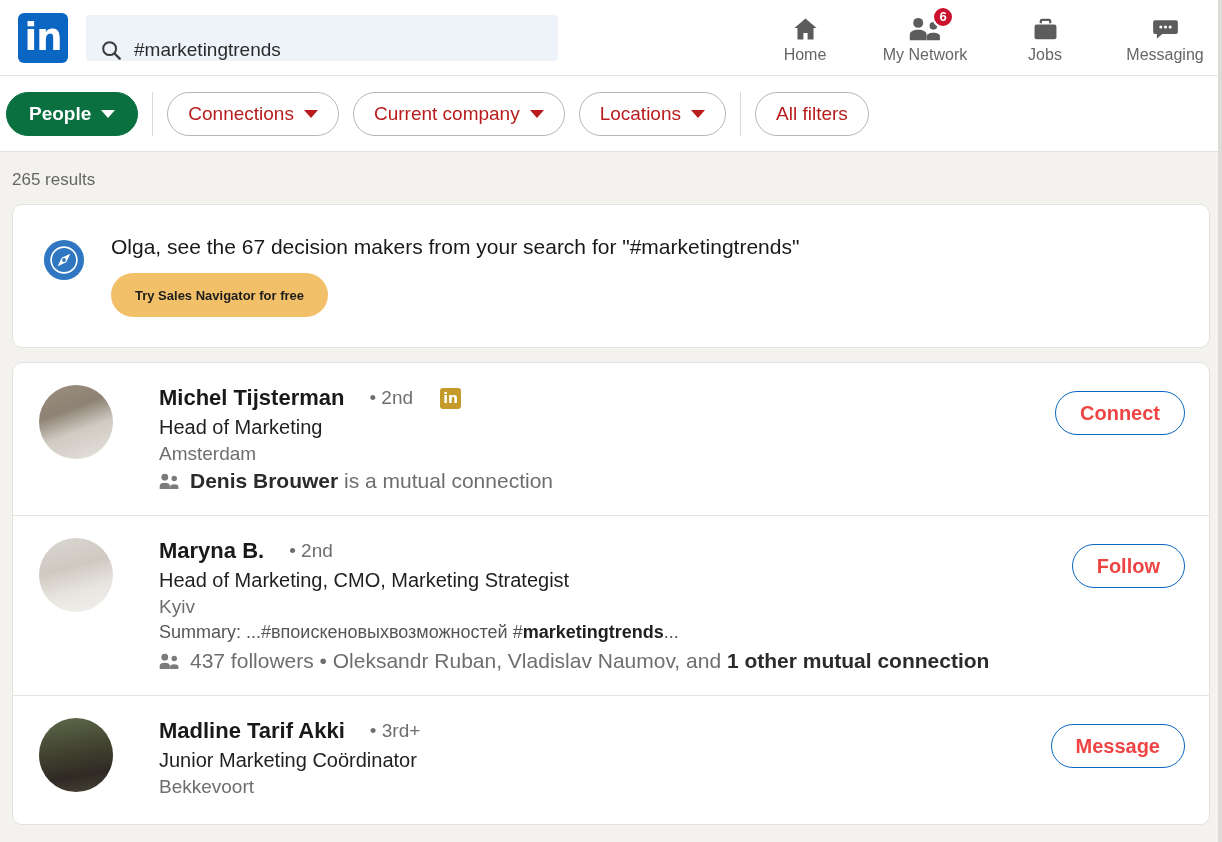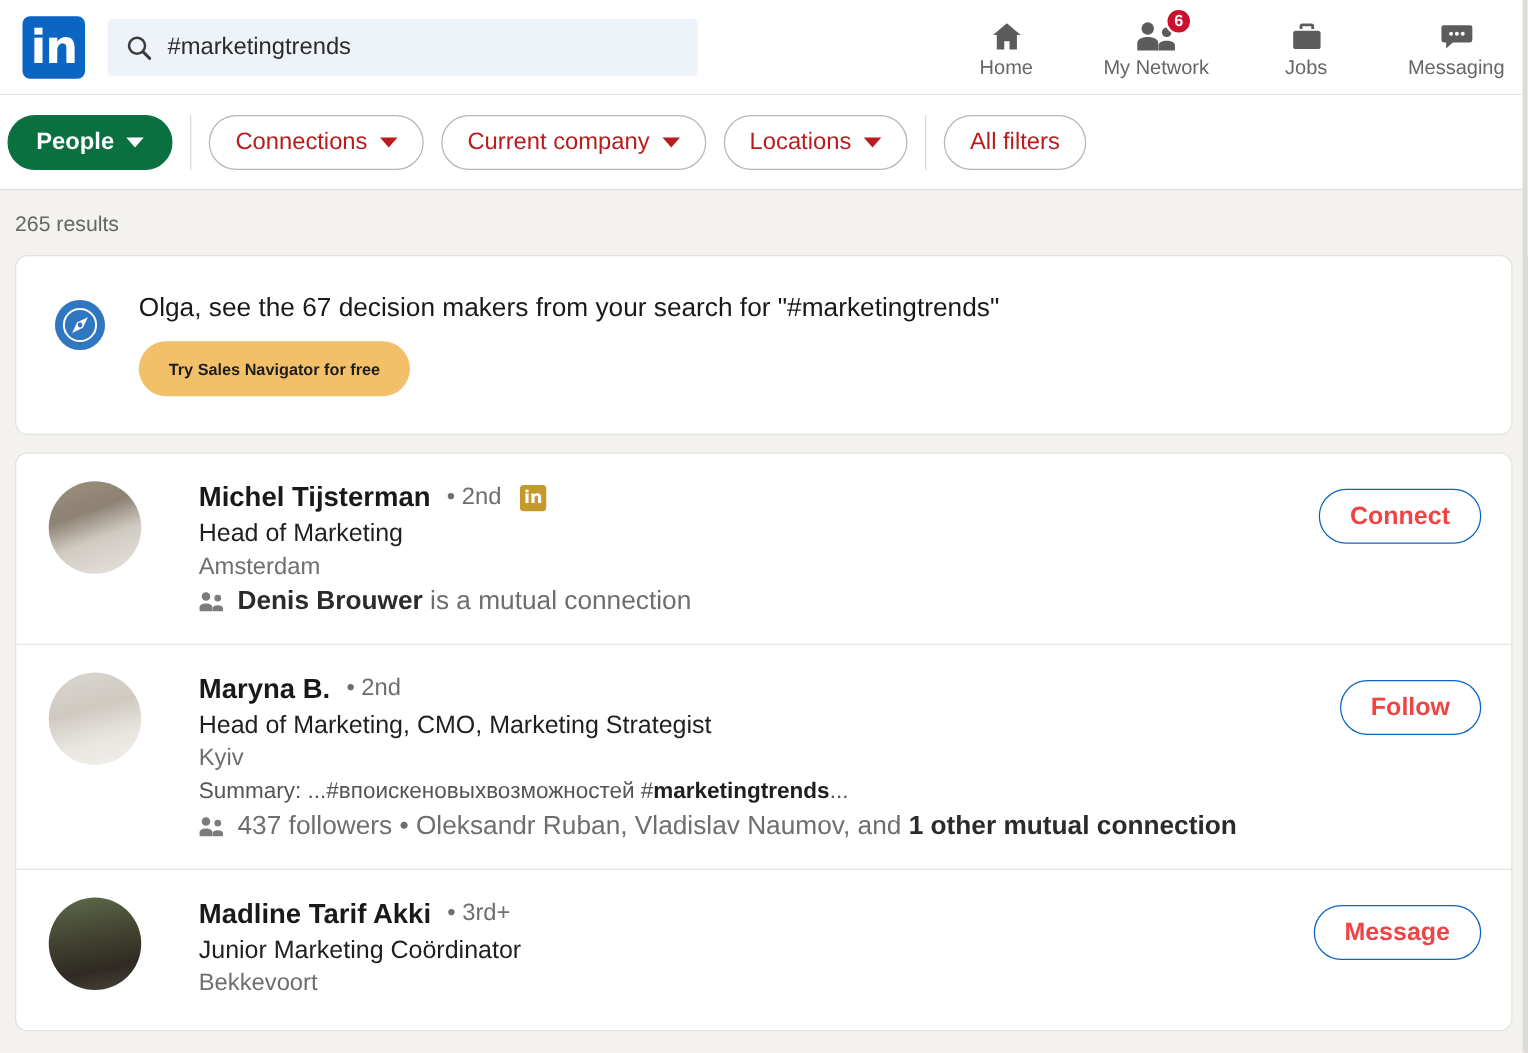--- a/index.html
+++ b/index.html
@@ -39,21 +39,21 @@
     font-family: "DejaVu Sans", sans-serif;
   }
 
   .searchwrap {
     margin-left: 18px;
     width: 472px;
     height: 46px;
     background: #edf3f8;
     border-radius: 4px;
     display: flex;
-    align-items: center;
+    align-items: flex-end;
     padding: 0 14px;
     flex: 0 0 auto;
   }
   .search-icon { flex: 0 0 auto; margin-right: 12px; display: block; }
   .search-input {
     border: none; outline: none; background: transparent;
     font-size: 19px; color: #2b2b2b; width: 100%;
     font-family: "Liberation Sans", sans-serif;
   }
 
@@ -207,21 +207,21 @@
   }
   .av1 { background: linear-gradient(160deg,#9c8f7e 0%,#8d8273 35%,#cfcac2 60%,#e7e4de 100%); }
   .av2 { background: linear-gradient(165deg,#d9d6d1 0%,#cfc9c1 40%,#e9e6e1 70%,#f2f0ed 100%); }
   .av3 { background: linear-gradient(170deg,#5e6b4b 0%,#41412f 45%,#2f2a24 75%,#4a4536 100%); }
 
   .rbody { margin-left: 46px; flex: 1 1 auto; min-width: 0; }
 
   .rname-line {
     display: flex;
     align-items: center;
-    gap: 4px;
+    gap: 16px;
     margin-bottom: 5px;
   }
   .rname {
     font-size: 22px;
     font-weight: bold;
     color: #191919;
     cursor: pointer;
     font-family: "Liberation Sans", sans-serif;
   }
   .rdegree {

